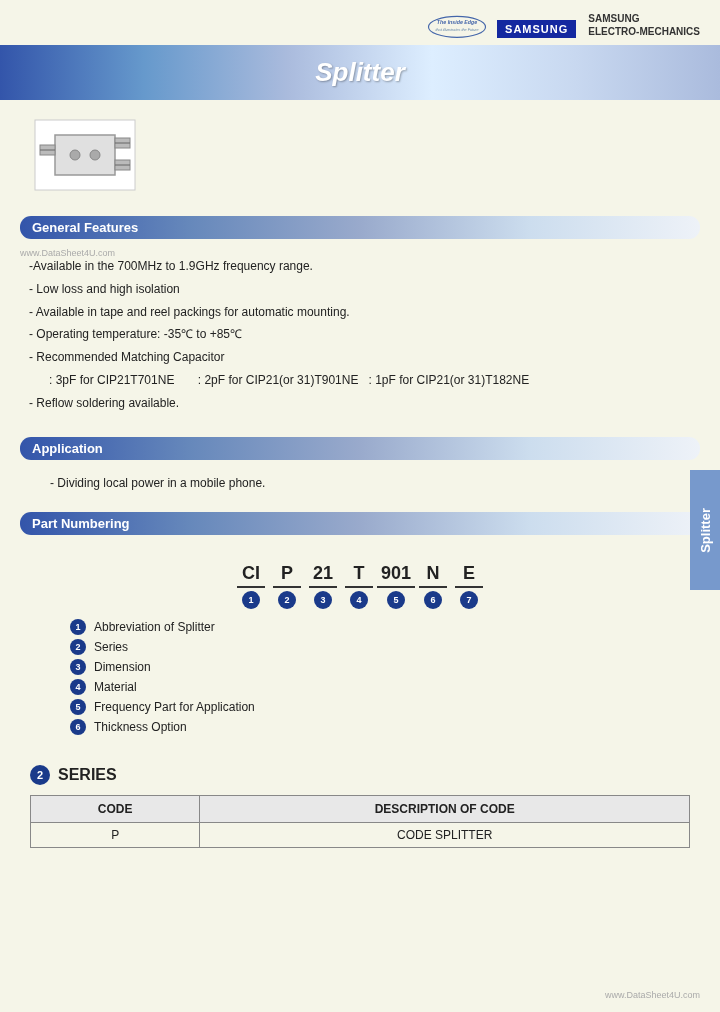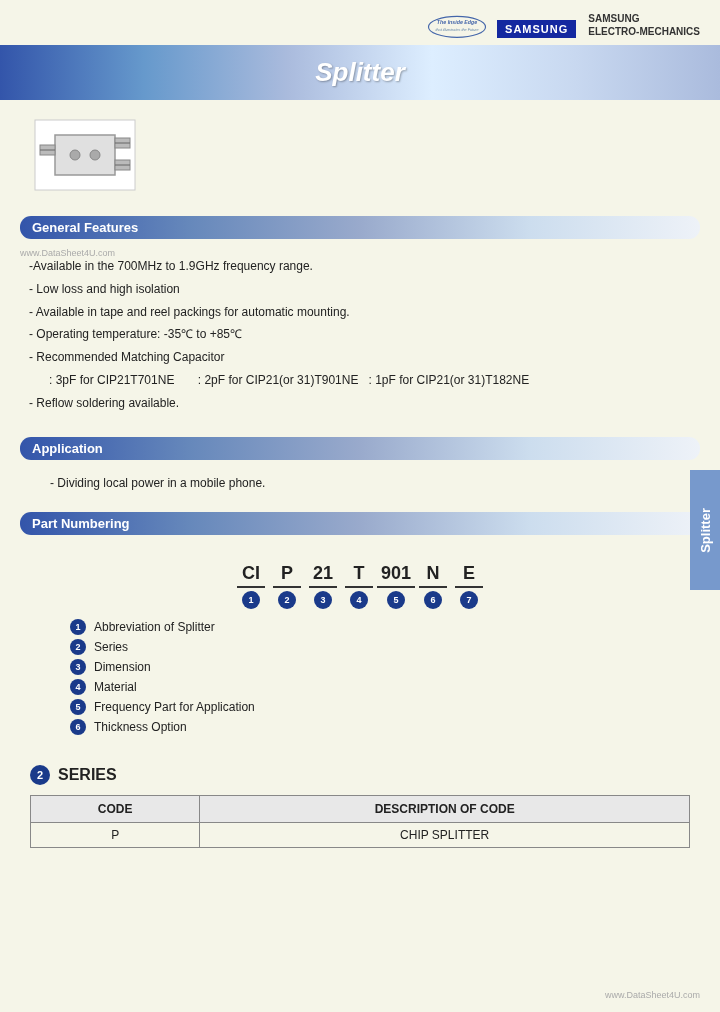--- a/index.html
+++ b/index.html
@@ -419,21 +419,21 @@
   <table class="series-table">
     <thead>
       <tr>
         <th>CODE</th>
         <th>DESCRIPTION  OF  CODE</th>
       </tr>
     </thead>
     <tbody>
       <tr>
         <td>P</td>
-        <td>CHIP  SPLITTER</td>
+        <td>CODE  SPLITTER</td>
       </tr>
     </tbody>
   </table>
 </div>
 
 <div class="side-tab">
   <span class="side-tab-text">Splitter</span>
 </div>
 
 <div class="footer-watermark">www.DataSheet4U.com</div>

